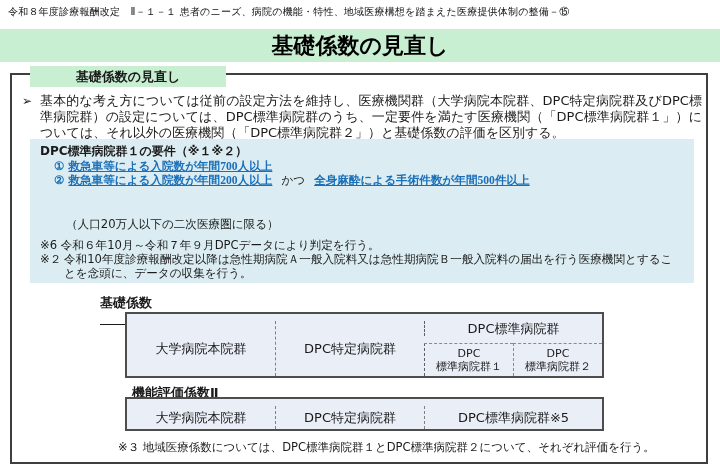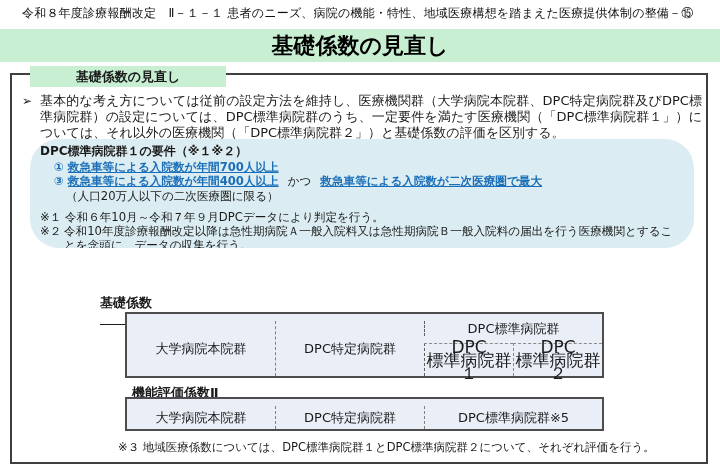--- a/index.html
+++ b/index.html
@@ -6,22 +6,22 @@
     margin: 0; padding: 0;
     width: 720px; height: 474px;
     background: #ffffff;
     font-family: "DejaVu Sans", "Liberation Sans", sans-serif;
     color: #1a1a1a;
     overflow: hidden;
   }
   .page { position: relative; width: 720px; height: 474px; }
 
   .header-line {
-    position: absolute; left: 22px; top: 5px;
-    font-size: 12px; letter-spacing: 0.2px; color: #111;
+    position: absolute; left: 8px; top: 5px;
+    font-size: 10px; letter-spacing: 0.2px; color: #111;
     white-space: nowrap;
   }
 
   .title-band {
     position: absolute; left: 0; top: 29px; width: 720px; height: 33px;
     background: var(--band-green, #c9efd3);
     text-align: center; font-size: 22px; font-weight: bold;
     line-height: 33px; color: #000;
   }
 
@@ -38,31 +38,31 @@
   }
 
   .bullet-row {
     position: absolute; left: 22px; top: 93px; width: 680px;
     display: flex; z-index: 2;
   }
   .bullet-marker { flex: none; width: 18px; font-size: 12px; line-height: 16px; color: #222; }
   .bullet-text { flex: 1; font-size: 13px; line-height: 15.8px; text-align: justify; }
 
   .req-box {
-    position: absolute; left: 30px; top: 139px; width: 664px; height: 109px;
+    position: absolute; left: 30px; top: 139px; width: 664px; height: 144px;
     background: var(--box-cyan, #dbedf2);
     box-sizing: border-box; padding: 5px 10px 0 10px;
-    font-size: 11.6px; line-height: 14.2px; overflow: hidden; z-index: 2; border-radius: 29px;
+    font-size: 11.6px; line-height: 14.2px; overflow: hidden; z-index: 2;
   }
   .req-heading { font-weight: bold; font-size: 12px; margin-bottom: 2px; }
-  .req-item { padding-left: 14px; white-space: nowrap; }
+  .req-item { padding-left: 14px; white-space: nowrap; font-family: Liberation Serif, serif; }
   .req-num { color: var(--link-blue, #1b6fb8); font-weight: bold; margin-right: 4px; }
   .req-link { color: var(--link-blue, #1b6fb8); font-weight: bold; text-decoration: underline; }
   .req-and { color: #222; padding: 0 9px; }
-  .req-note { padding-left: 26px; }
+  .req-note { padding-left: 26px; margin-top: 28px; }
   .req-gap { height: 7px; }
   .req-fn { }
   .req-fn2 { display: flex; }
   .req-fn2-prefix { flex: none; width: 24px; }
   .req-fn2-text { flex: 1; }
 
   .section-label {
     position: absolute; font-size: 13px; font-weight: bold;
     border-bottom: 1.5px solid #1a1a1a; padding-bottom: 12px; z-index: 2;
   }
@@ -89,21 +89,21 @@
     display: flex; align-items: center; justify-content: center;
     text-align: center; font-size: 13px; color: #1a1a1a;
     box-sizing: border-box;
     margin-top: 7px;
   }
   .t1-c1 { grid-row: 1 / 3; grid-column: 1; }
   .t1-c2 { grid-row: 1 / 3; grid-column: 2; border-left: 1px dashed #808080; }
   .t1-c3 { grid-row: 1; grid-column: 3 / 5; border-left: 1px dashed #5f5f5f; }
   .t1-s1 { grid-row: 2; grid-column: 3; border-left: 1px dashed #5f5f5f; border-top: 1px dashed #8a8a8a; }
   .t1-s2 { grid-row: 2; grid-column: 4; border-left: 1px dashed #8a8a8a; border-top: 1px dashed #8a8a8a; }
-  .subcell { font-size: 17px; line-height: 13px; }
+  .subcell { font-size: 11px; line-height: 13px; }
   .t2-c2 { border-left: 1px dashed #808080; }
   .t2-c3 { border-left: 1px dashed #808080; }
 
   .footnote3 {
     position: absolute; left: 118px; top: 440px; width: 560px;
     font-size: 11.5px; color: #1a1a1a; z-index: 2; white-space: nowrap;
   }
 </style>
 </head>
 <body>
@@ -123,32 +123,32 @@
     <span class="bullet-text">基本的な考え方については従前の設定方法を維持し、医療機関群（大学病院本院群、DPC特定病院群及びDPC標準病院群）の設定については、DPC標準病院群のうち、一定要件を満たす医療機関（「DPC標準病院群１」）については、それ以外の医療機関（「DPC標準病院群２」）と基礎係数の評価を区別する。</span>
   </div>
 
   <div class="req-box">
     <div class="req-heading">DPC標準病院群１の要件（※１※２）</div>
 
     <div class="req-item">
       <span class="req-num">①</span><span class="req-link">救急車等による入院数が年間700人以上</span>
     </div>
 
+    <div class="req-item">
+      <span class="req-num">②</span><span class="req-link">救急車等による入院数が年間200人以上</span><span class="req-and">かつ</span><span class="req-link">全身麻酔による手術件数が年間500件以上</span>
+    </div>
 
-    <div class="req-item">
-      <span class="req-num">③</span><span class="req-link">救急車等による入院数が年間400人以上</span><span class="req-and">かつ</span><span class="req-link">救急車等による入院数が二次医療圏で最大</span>
-    </div>
 
     <div class="req-note">（人口20万人以下の二次医療圏に限る）</div>
 
 
 
     <div class="req-gap"></div>
 
-    <div class="req-fn">※１ 令和６年10月～令和７年９月DPCデータにより判定を行う。</div>
+    <div class="req-fn">※6 令和６年10月～令和７年９月DPCデータにより判定を行う。</div>
 
     <div class="req-fn2">
       <span class="req-fn2-prefix">※２</span>
       <span class="req-fn2-text">令和10年度診療報酬改定以降は急性期病院Ａ一般入院料又は急性期病院Ｂ一般入院料の届出を行う医療機関とすることを念頭に、データの収集を行う。</span>
     </div>
   </div>
 
   <div class="section-label label-base">基礎係数</div>
 
   <div class="grp-table table-base">

